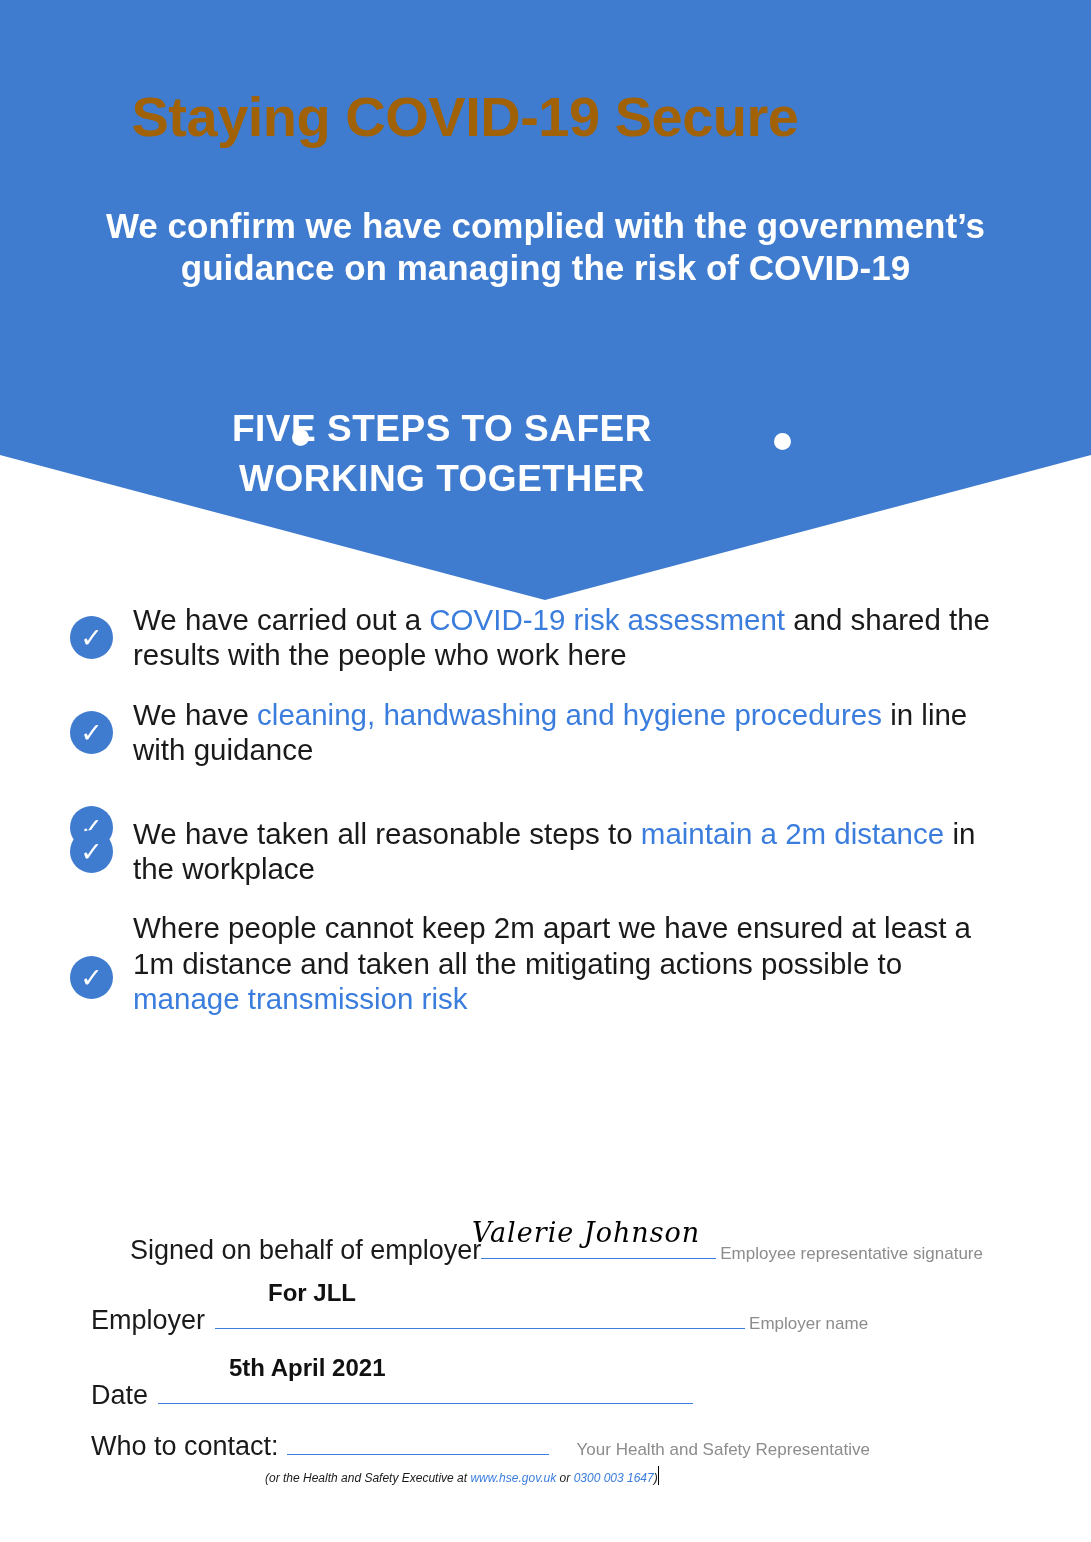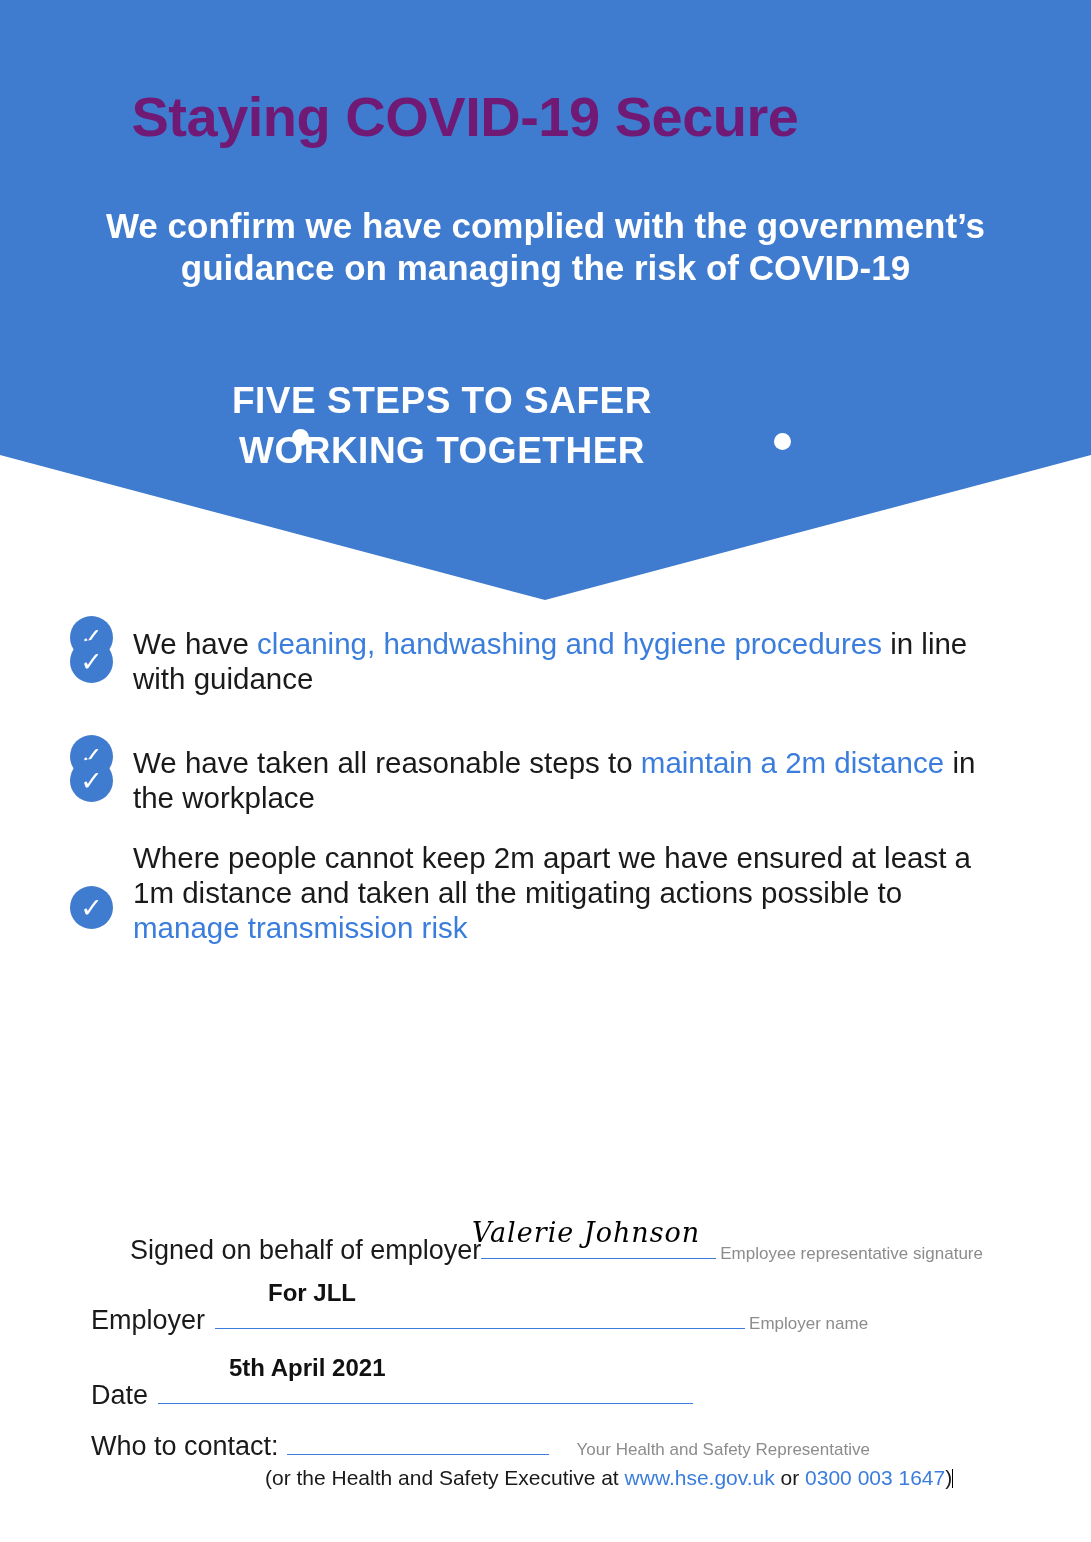--- a/index.html
+++ b/index.html
@@ -29,40 +29,40 @@
     background: #3f7bce;
     -webkit-clip-path: polygon(0 0, 1091px 0, 1091px 455px, 545px 600px, 0 455px);
     clip-path: polygon(0 0, 1091px 0, 1091px 455px, 545px 600px, 0 455px);
   }
   .banner-title {
     position: absolute;
     left: 0;
     top: 84px;
     width: 930px;
     text-align: center;
-    color: #701a75;
+    color: #a16207;
     font-size: 56px;
     font-weight: bold;
     letter-spacing: -0.5px;
   }
   .banner-sub {
     position: absolute;
     left: 60px;
     top: 205px;
     width: 971px;
     text-align: center;
     color: #ffffff;
     font-size: 35px;
     font-weight: bold;
     line-height: 1.2;
   }
   .banner-steps {
     position: absolute;
     left: 0;
-    top: 376px;
+    top: 404px;
     width: 884px;
     text-align: center;
     color: #ffffff;
     font-size: 37px;
     font-weight: bold;
     line-height: 1.35;
     letter-spacing: 0.5px;
   }
   .dot {
     position: absolute;
@@ -152,22 +152,23 @@
     font-family: "DejaVu Serif", serif;
     font-style: italic;
     font-size: 27px;
     color: #000;
     letter-spacing: 1px;
   }
   .footnote {
     position: absolute;
     left: 265px;
     top: 1466px;
-    font-size: 21px;
-    color: #1a1a1a;
+    font-size: 12px;
+    color: #1a1a1a;
+    font-style: italic;
   }
   .footnote a, .footnote .link {
     color: #3b7ddd;
     text-decoration: none;
   }
   .caret {
     display: inline-block;
     width: 1px;
     height: 19px;
     background: #000;
@@ -186,20 +187,21 @@
   <div class="dot dot-right"></div>
   <div class="banner-steps">
     <div>FIVE STEPS TO SAFER</div>
     <div>WORKING TOGETHER</div>
   </div>
 
   <div class="checklist">
 
     <div class="check-row">
       <span class="tick">✓</span>
+      <span class="check-text"><span>We have carried out a </span><span class="hl">COVID-19 risk assessment</span><span> and shared the results with the people who work here</span></span>
     </div>
 
     <div class="check-row">
       <span class="tick">✓</span>
       <span class="check-text"><span>We have </span><span class="hl">cleaning, handwashing and hygiene procedures</span><span> in line with guidance</span></span>
     </div>
 
     <div class="check-row">
       <span class="tick">✓</span>
     </div>

